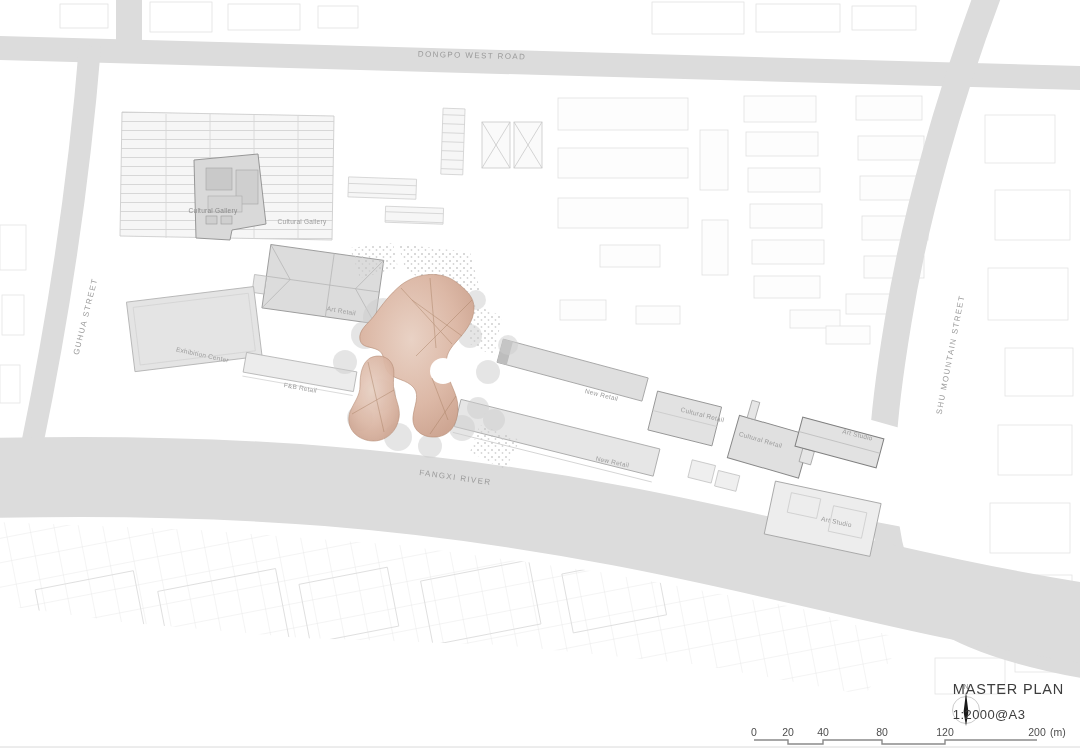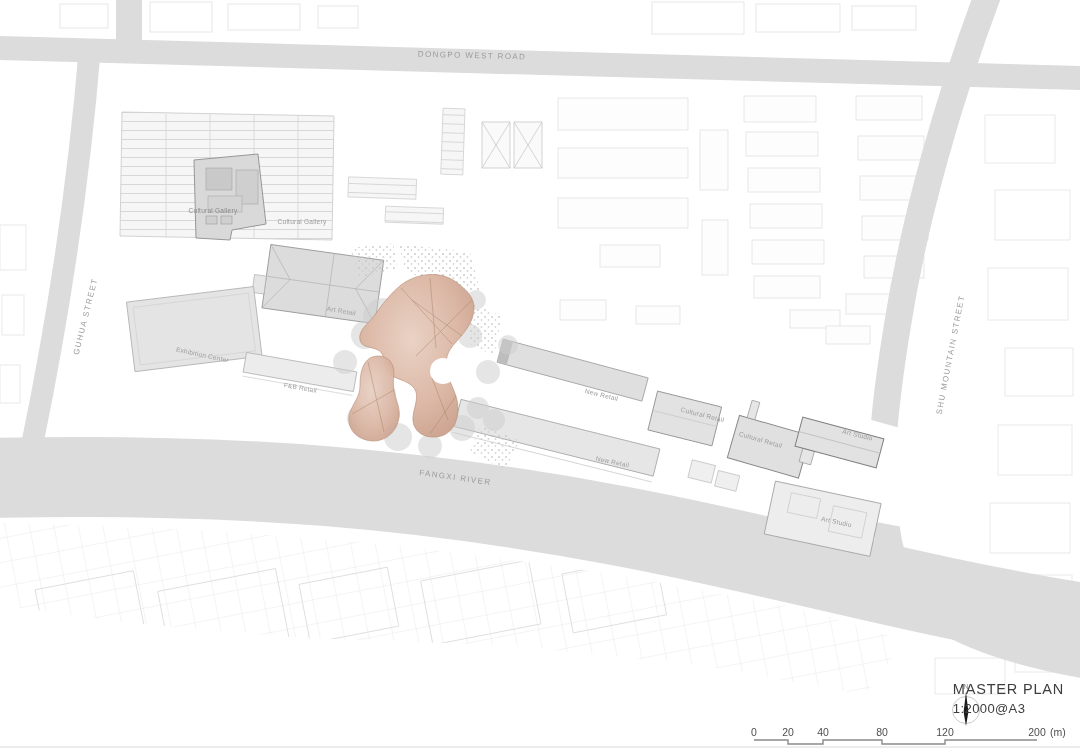--- a/index.html
+++ b/index.html
@@ -6,21 +6,21 @@
   .stage{position:relative;width:1080px;height:748px;background:#ffffff;overflow:hidden;
          font-family:"Liberation Sans",sans-serif;}
   svg{position:absolute;left:0;top:0;}
   .street-label{font-size:8px;letter-spacing:1.4px;fill:#9b9b9b;text-anchor:middle;}
   .bldg-label{font-size:6.5px;letter-spacing:.25px;fill:#9c9c9c;text-anchor:middle;}
   .bldg-label.dk{fill:#8a8a8a;}
   .tick{font-size:10.5px;fill:#4d4d4d;text-anchor:middle;}
   .tick.unit{text-anchor:start;}
   .tb-text{position:absolute;right:16px;top:681px;color:#3d3d3d;}
   .tb-title{font-size:14.5px;letter-spacing:.8px;}
-  .tb-scale{font-size:13px;margin-top:4px;letter-spacing:.4px;}
+  .tb-scale{font-size:13px;margin-top:10px;letter-spacing:.4px;}
   .north{position:absolute;left:948px;top:680px;width:38px;height:54px;}
 </style>
 </head>
 <body>
 
 <div class="stage">
 
 <svg width="1080" height="748" viewBox="0 0 1080 748">
   <defs>
     <pattern id="hstripes" width="10" height="9" patternUnits="userSpaceOnUse">

